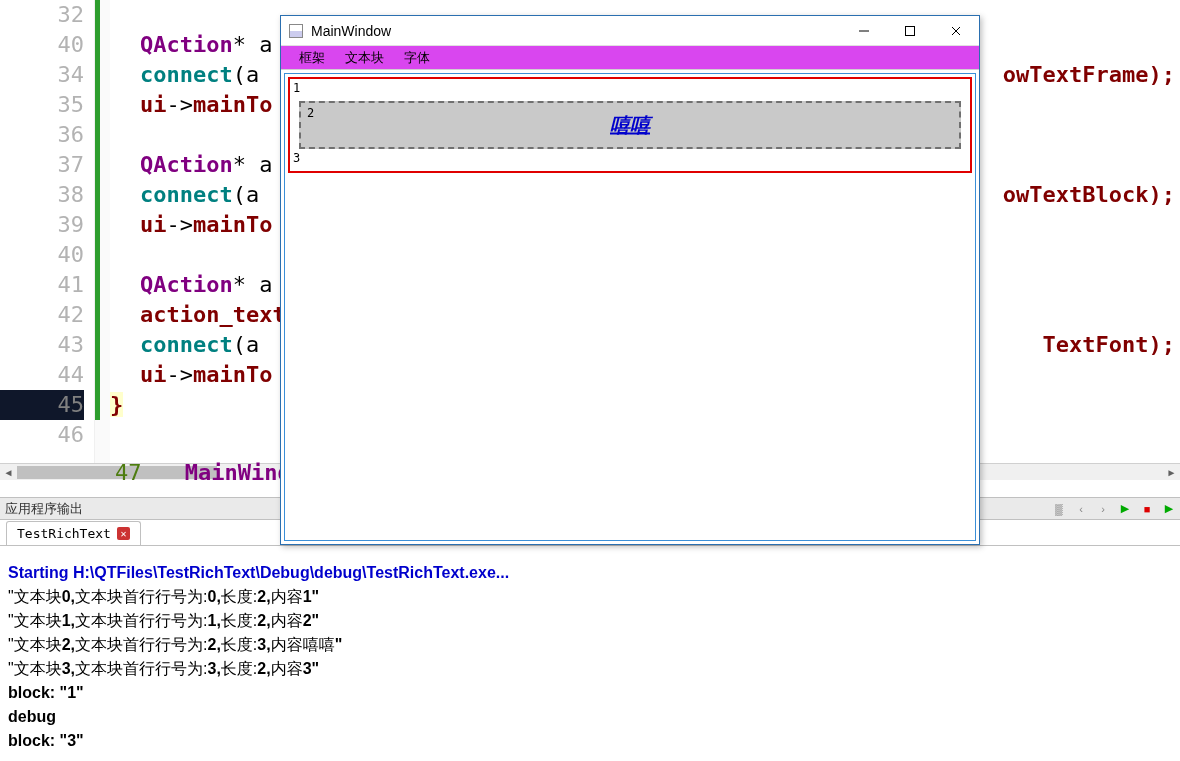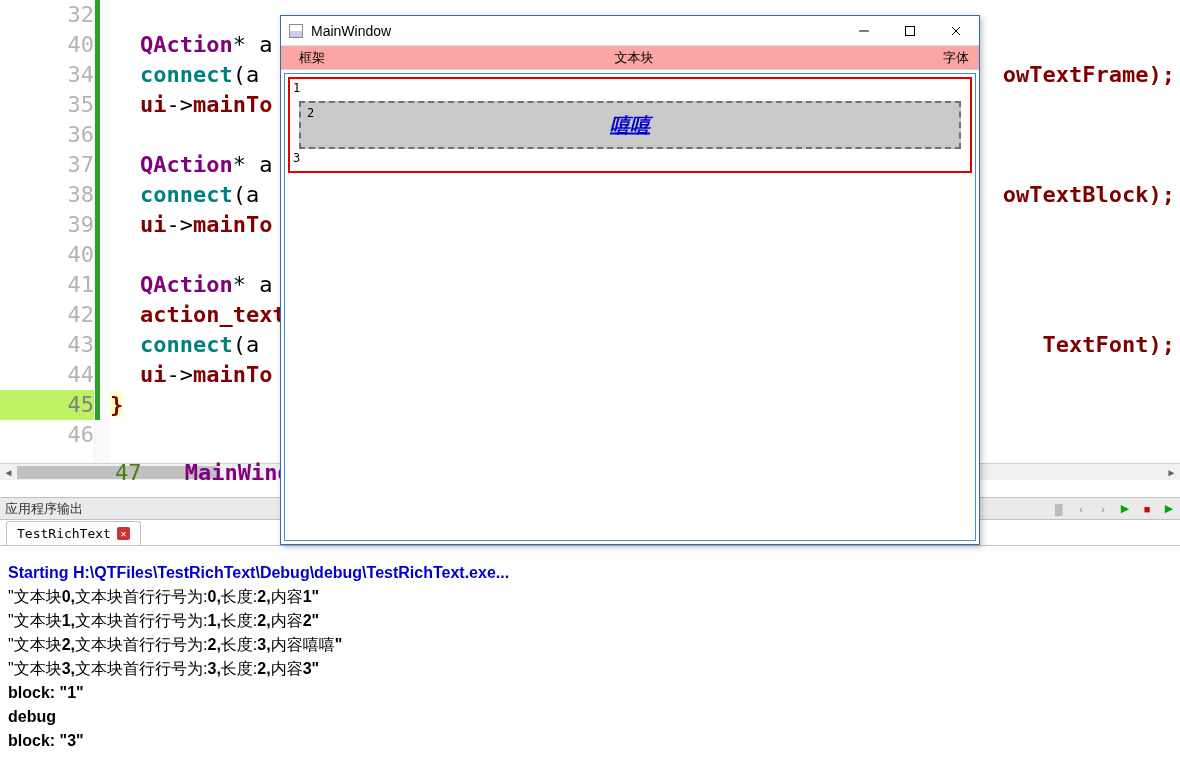--- a/index.html
+++ b/index.html
@@ -19,25 +19,25 @@
       height: 480px;
       display: flex;
       background: #fff;
     }
     .gutter {
       width: 95px;
       border-right: 1px solid #f0f0f0;
       text-align: right;
       font-size: 22px;
       color: #b3b3b3;
-      padding-right: 0;
+      padding-right: 10px;
       font-family: Consolas, monospace;
     }
     .gutter .ln { height: 30px; line-height: 30px; }
-    .gutter .ln-current { background: #bef264; color: #808080; }
+    .gutter .ln-current { background: #0f172a; color: #808080; }
     .marker-col {
       width: 15px;
       background: #fafafa;
       position: relative;
     }
     .green-bar {
       position: absolute;
       left: 0;
       width: 5px;
       top: 0;
@@ -166,27 +166,26 @@
     .titlebar .spacer { flex: 1; }
     .titlebar .winbtn {
       width: 46px; height: 30px;
       display: flex; align-items: center; justify-content: center;
       font-size: 13px;
       color: #000;
     }
     .titlebar .winbtn svg { width: 12px; height: 12px; }
     .menubar {
       height: 24px;
-      background: #fca5a5;
+      background: #d946ef;
       display: flex;
       align-items: center;
       font-size: 13px;
       padding-left: 8px;
       border-bottom: 1px solid #d0d0d0;
-      justify-content: space-between;
     }
     .menubar .menu-item { padding: 0 10px; }
     .app-content {
       flex: 1;
       border: 1px solid #3a8fd8;
       margin: 3px;
       padding: 3px;
       background: #fff;
       position: relative;
     }

